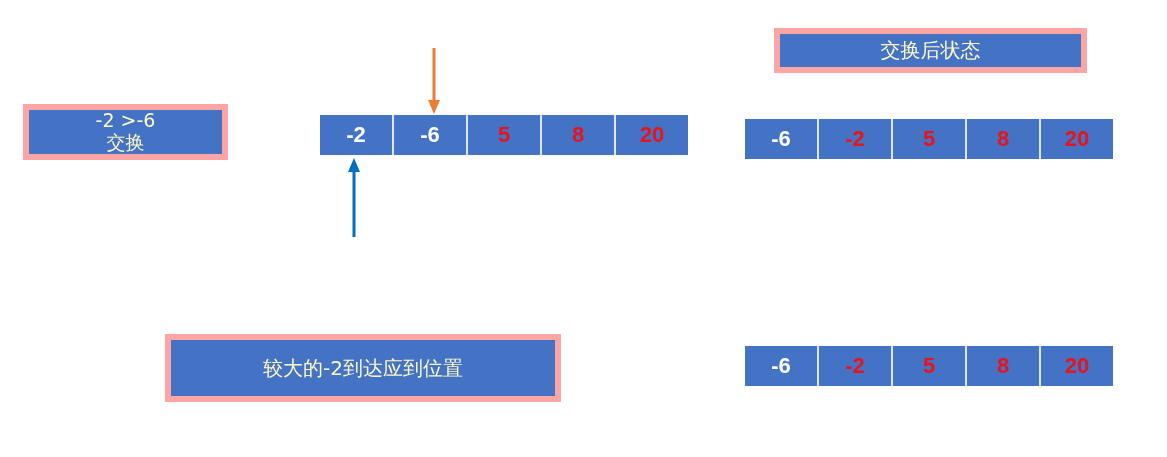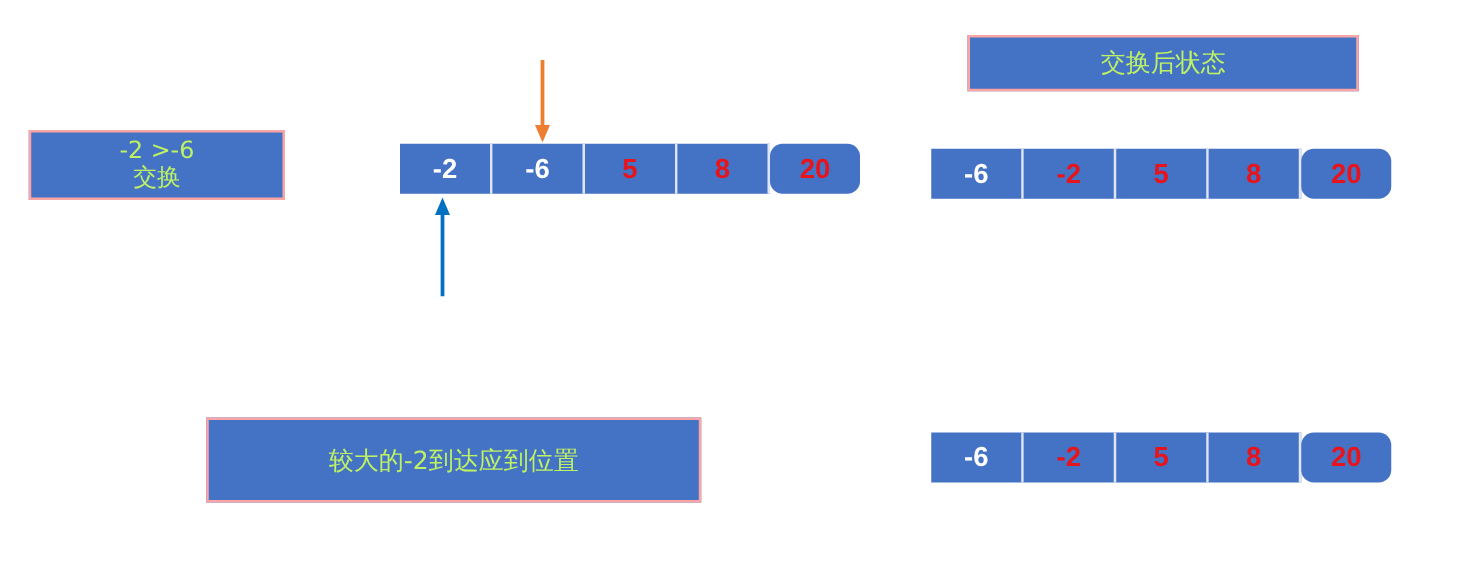--- a/index.html
+++ b/index.html
@@ -4,39 +4,39 @@
   <style>
     html, body { margin: 0; padding: 0; }
     body {
       width: 1167px; height: 457px; position: relative; overflow: hidden;
       background: #ffffff;
       font-family: "DejaVu Sans", "Liberation Sans", sans-serif;
     }
     .label-box {
       position: absolute;
       background: #4472c4;
-      border: 2px solid #fca5a5;
-      color: #bef264;
+      border: 6px solid #fca5a5;
+      color: #fef9c3;
       display: flex; flex-direction: column; align-items: center; justify-content: center;
       box-sizing: border-box;
       line-height: 1.15;
     }
     .array {
       position: absolute; display: flex;
     }
     .cell {
       width: 72px; height: 40px;
       background: #4472c4;
       border-right: 2px solid #dfe6f3;
       display: flex; align-items: center; justify-content: center;
       font-family: "Liberation Sans", sans-serif;
       font-weight: bold; font-size: 22px;
       box-sizing: content-box;
     }
-    .cell:last-child { border-right: none; border-radius: 10px; }
+    .cell:last-child { border-right: none; }
     .cell.white { color: #ffffff; }
     .cell.red { color: #e8141b; }
     .arrow { position: absolute; }
   </style>
 </head>
 <body>
 
 <div class="label-box" style="left:23px; top:104px; width:205px; height:56px; font-size:19px;">
   <span>-2 &gt;-6</span>
   <span>交换</span>

